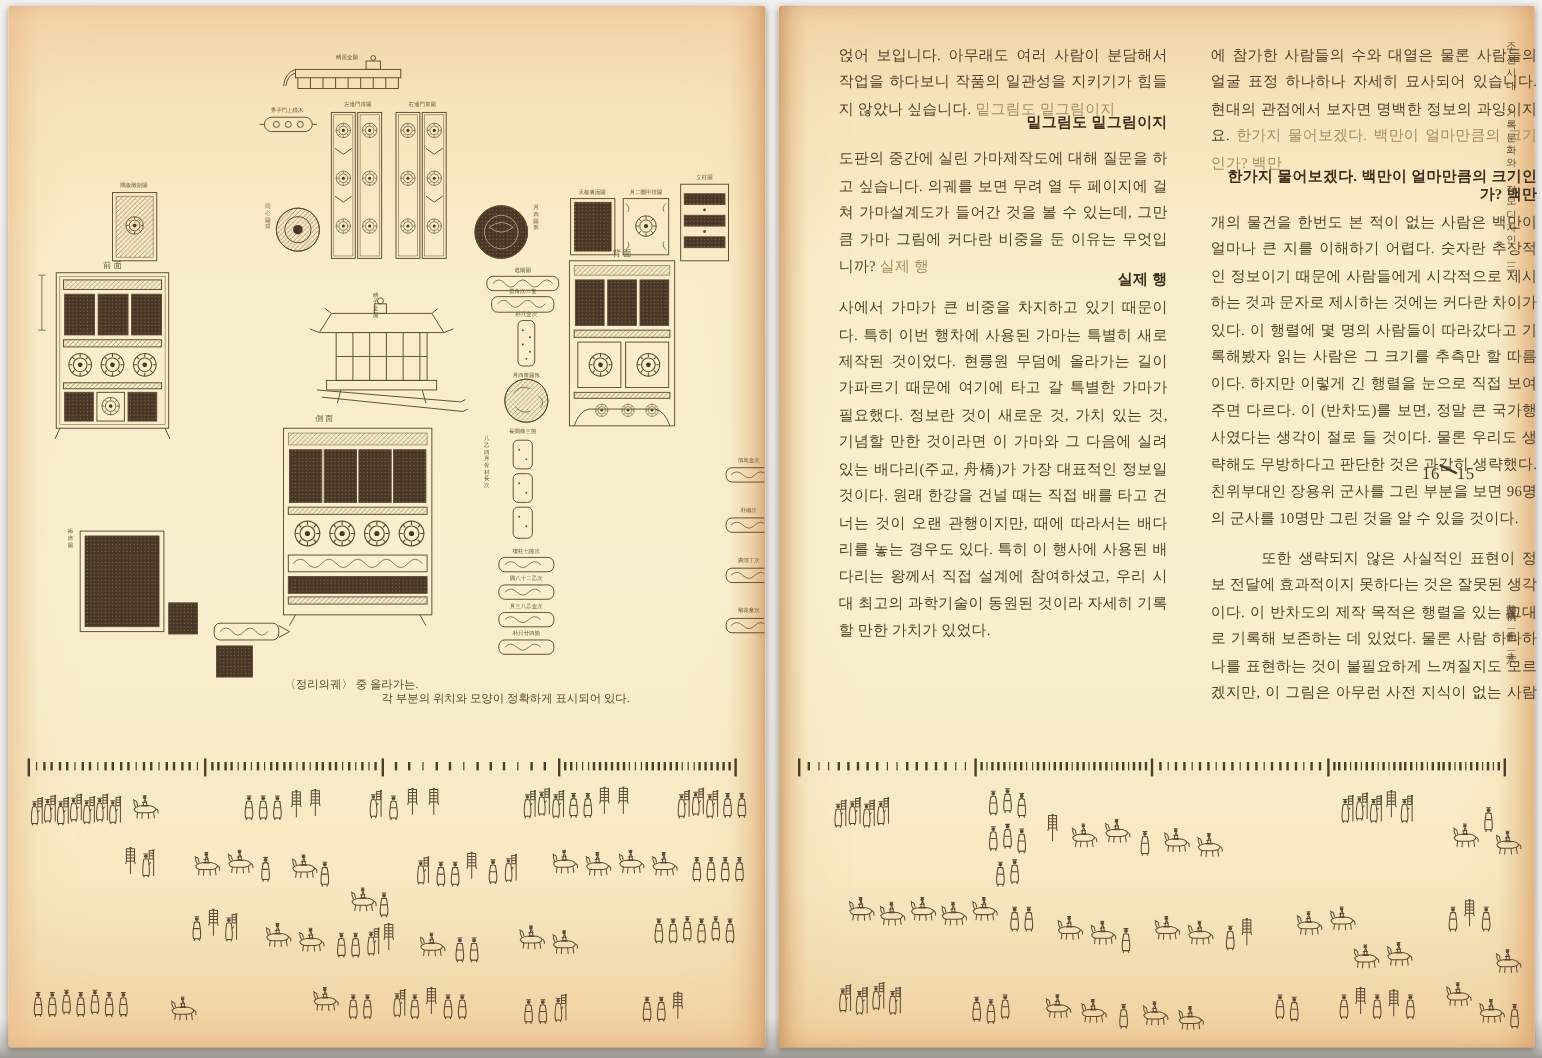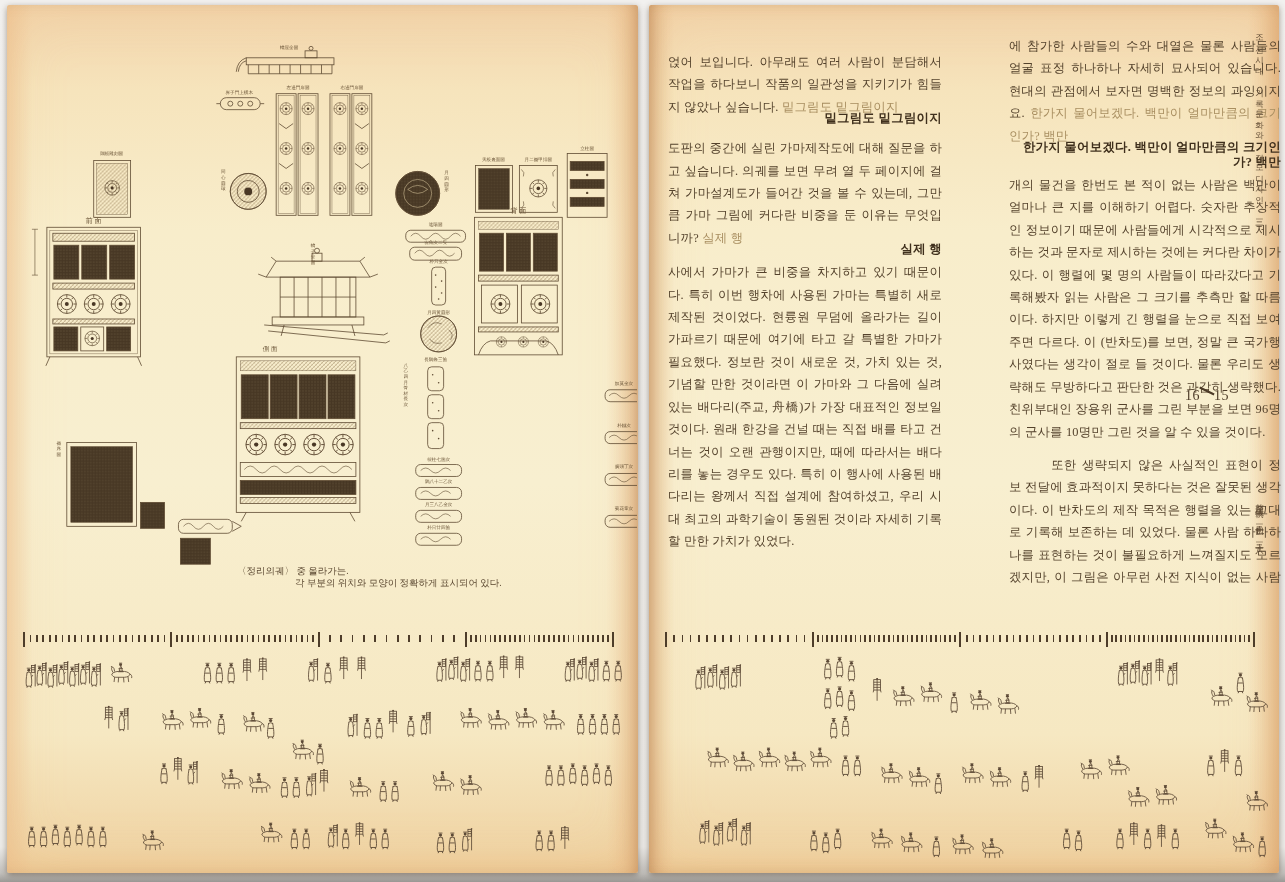--- a/index.html
+++ b/index.html
@@ -15,27 +15,27 @@
       linear-gradient(90deg,rgba(236,190,141,.55) 0%,rgba(236,190,141,0) 4%,rgba(236,190,141,0) 95%,rgba(233,183,133,.6) 100%),
       linear-gradient(180deg,#f2d4ab 0%,#f6e4bc 10%,#f8edcb 26%,#f8efd0 55%,#f6e8c2 84%,#f0d5a6 97%,#edcb98 100%);
     box-shadow:0 2px 6px rgba(60,40,20,.45), inset 0 0 60px rgba(235,180,120,.25);
   }
   .page-left{left:7px;width:631px;box-shadow:0 2px 6px rgba(60,40,20,.45), inset -10px 0 18px -10px rgba(150,90,40,.5), inset 0 0 60px rgba(235,180,120,.22);}
   .page-right{left:649px;width:630px;box-shadow:0 2px 6px rgba(60,40,20,.45), inset 12px 0 18px -10px rgba(150,90,40,.5), inset -14px 0 22px -12px rgba(200,140,80,.55), inset 0 0 60px rgba(235,180,120,.22);}
 
   
   .diagram{position:absolute;left:2px;top:28px;width:628px;height:560px;}
   .caption{position:absolute;left:230px;top:561px;font-size:9.5px;line-height:11px;color:#5a4730;white-space:nowrap;}
-  .caption .cap2{display:block;margin-left:58px;margin-top:1px;}
+  .caption .cap2{display:block;margin-left:81px;margin-top:1px;}
 
   
   .col{position:absolute;top:30px;height:556px;overflow:hidden;
        font-size:12.4px;line-height:22.4px;color:#54422c;text-align:justify;
        word-break:break-all;letter-spacing:.2px;}
-  .col1{left:19px;width:274px;margin-top:16px;}
+  .col1{left:50px;width:274px;}
   .col2{left:344px;width:272px;margin-left:16px;}
   .col p{margin:0 0 11px 0;}
   .col p.ind{text-indent:3.4em;}
   .t{}
   .ghost{color:#a88e60;}
   .echo{display:block;text-align:right;font-weight:700;color:#3f2f1c;line-height:15px;margin:-7px 0 4px 0;letter-spacing:.3px;}
 
   .vtext{position:absolute;writing-mode:vertical-rl;text-orientation:upright;
          font-size:8.5px;letter-spacing:2px;color:#5e4a33;}
   .vtop{right:13px;top:24px;}

